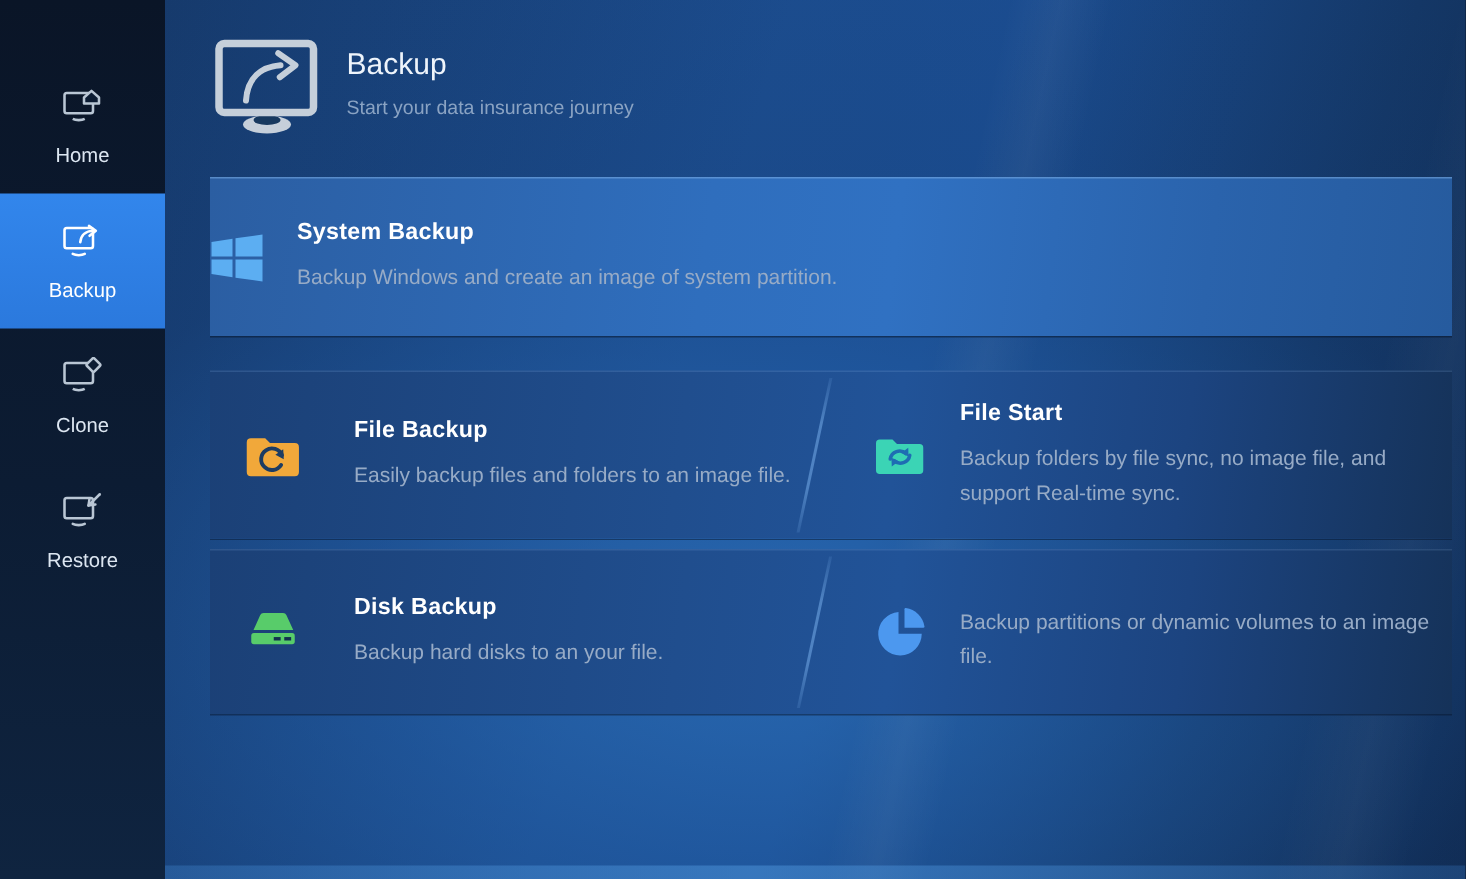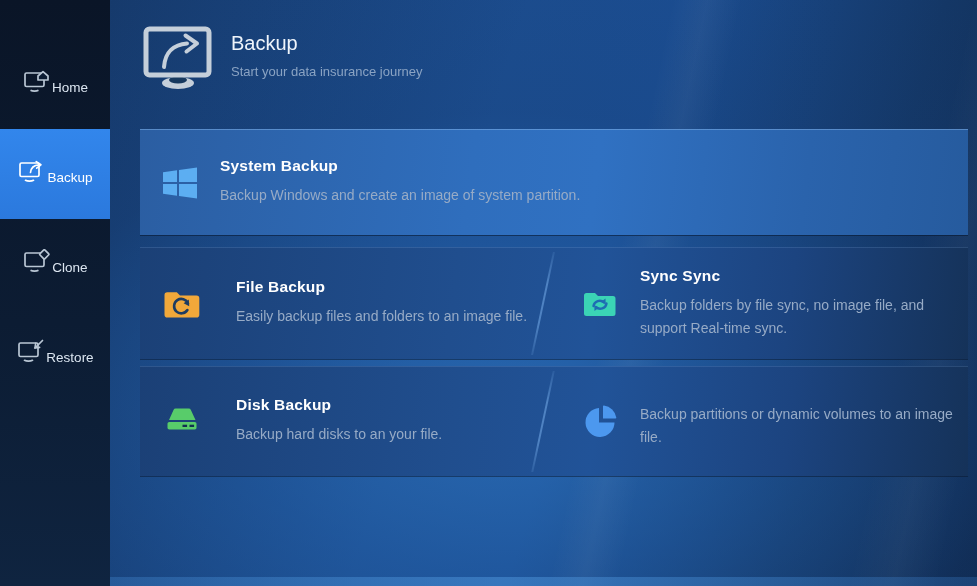--- a/index.html
+++ b/index.html
@@ -4,21 +4,21 @@
 <style>
   * { margin:0; padding:0; box-sizing:border-box; }
   html,body { width:977px; height:586px; overflow:hidden; background:#0e2443;
               font-family:"Liberation Sans", sans-serif; }
   .app { width:977px; height:586px; display:flex; }
 
   
   .sidebar { width:110px; height:100%; flex:0 0 110px;
              background:linear-gradient(180deg,#0a1527 0%,#0c1c33 55%,#0f2440 100%);
              padding-top:39px; }
-  .nav-item { width:110px; height:90px; display:flex; 
+  .nav-item { width:110px; height:90px; display:flex; flex-direction:column;
               align-items:center; justify-content:center; cursor:pointer;
               color:#dce6f1; }
   .nav-item svg { stroke:#b9c6d4; }
   .nav-item .glyph-bg { fill:#0c1c33; }
   .nav-item.active { background:linear-gradient(180deg,#3286ec 0%,#2b79dd 100%); color:#ffffff; }
   .nav-item.active svg { stroke:#ffffff; }
   .nav-item.active .glyph-bg { fill:#2e7ee2; }
   .nav-label { margin-top:7px; font-size:13.5px; }
 
   
@@ -39,25 +39,25 @@
 
   
   .header { display:flex; align-items:flex-start; padding:26px 0 0 33px; position:relative; }
   .header-icon { width:72px; height:66px; flex:0 0 72px; }
   .header-text { margin-left:16px; padding-top:6px; }
   .page-title { font-size:20px; font-weight:400; color:#eef4fb; }
   .page-subtitle { margin-top:9px; font-size:13px; color:#8aa3c3; }
 
   
   .card, .row { position:absolute; left:30px; width:828px; }
-  .card-system { top:129px; height:106px;
+  .card-system { top:118px; height:106px;
       background:linear-gradient(97deg,#2b5ea2 0%,#2f6ebd 40%,#3071c2 55%,#2a63ac 80%,#265b9e 100%);
       border-top:1px solid rgba(125,175,230,.55);
       box-shadow:0 1px 0 rgba(8,22,44,.55);
-      display:flex; align-items:center; padding-left:22px; cursor:pointer; }
+      display:flex; align-items:center; cursor:pointer; }
   .row { display:flex; background:linear-gradient(97deg,#1b4076 0%,#204e8e 38%,#215398 55%,#1c4480 78%,#153259 100%);
       border-top:1px solid rgba(120,165,220,.22);
       box-shadow:0 1px 0 rgba(8,22,44,.5); }
   .row-2 { top:247px; height:112px; }
   .row-3 { top:366px; height:110px; }
   .half { display:flex; align-items:center; cursor:pointer; height:100%; }
   .half-left  { flex:0 0 402px; padding-left:22px;gap:16px; }
   .half-right { flex:1; padding-left:40px; }
   .divider { position:absolute; left:402px; top:4px; bottom:4px; width:2px;
       background:linear-gradient(180deg, rgba(125,180,240,.12), rgba(125,180,240,.5) 30%,
@@ -177,21 +177,21 @@
         <span class="icon-box">
           <svg width="36" height="30" viewBox="0 0 36 30">
             <path d="M2 6.5 q0-2.5 2.5-2.5 h8.5 l3 3 h15 q2.5 0 2.5 2.5 v15 q0 2.5-2.5 2.5 H4.5 q-2.5 0-2.5-2.5 z" fill="#3bd4b5"></path>
             <path d="M11.5 17 a6.3 6.3 0 0 1 10.5-3.6" stroke="#1e6db3" stroke-width="2.4" fill="none" stroke-linecap="round"></path>
             <polygon points="23.5,9.5 23.7,15.3 18.8,13" fill="#1e6db3"></polygon>
             <path d="M24.5 14.5 a6.3 6.3 0 0 1 -10.5 3.6" stroke="#1e6db3" stroke-width="2.4" fill="none" stroke-linecap="round"></path>
             <polygon points="12.5,22 12.3,16.2 17.2,18.5" fill="#1e6db3"></polygon>
           </svg>
         </span>
         <div>
-          <div class="card-title">Sync Sync</div>
+          <div class="card-title">File Start</div>
           <div class="card-desc">Backup folders by file sync, no image file, and support Real-time sync.</div>
         </div>
       </div>
     </section>
 
     <section class="row row-3">
       <div class="half half-left">
         <span class="icon-box">
           <svg width="40" height="33" viewBox="0 0 40 33">
             <path d="M7 15 L11.5 5 q0.6-1.4 2.2-1.4 h13 q1.6 0 2.2 1.4 L33.5 15 z" fill="#58cc6a"></path>

